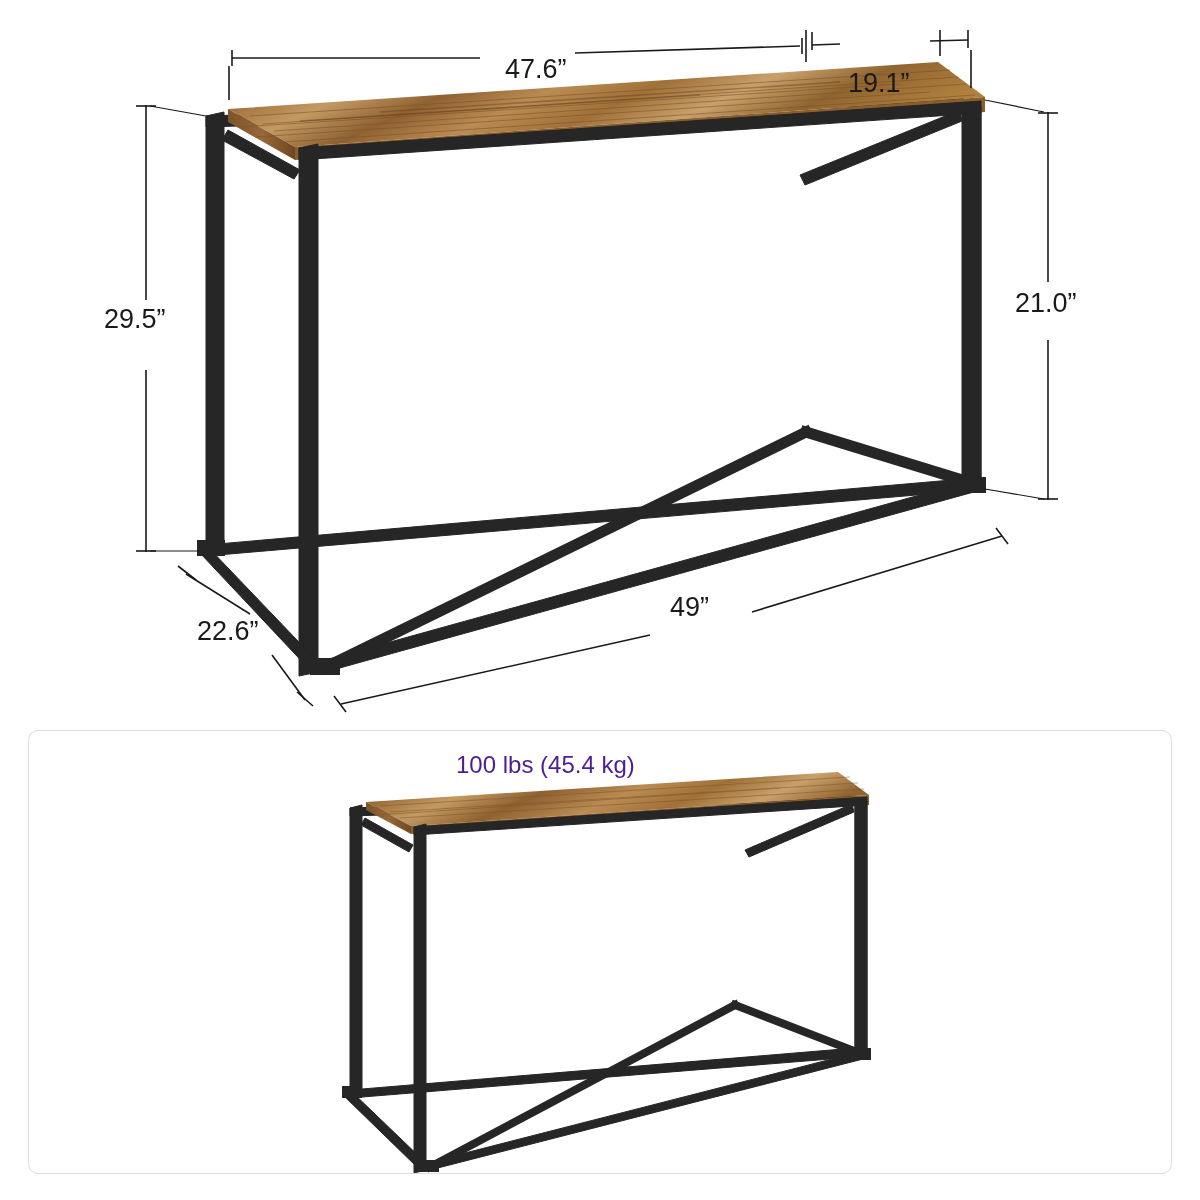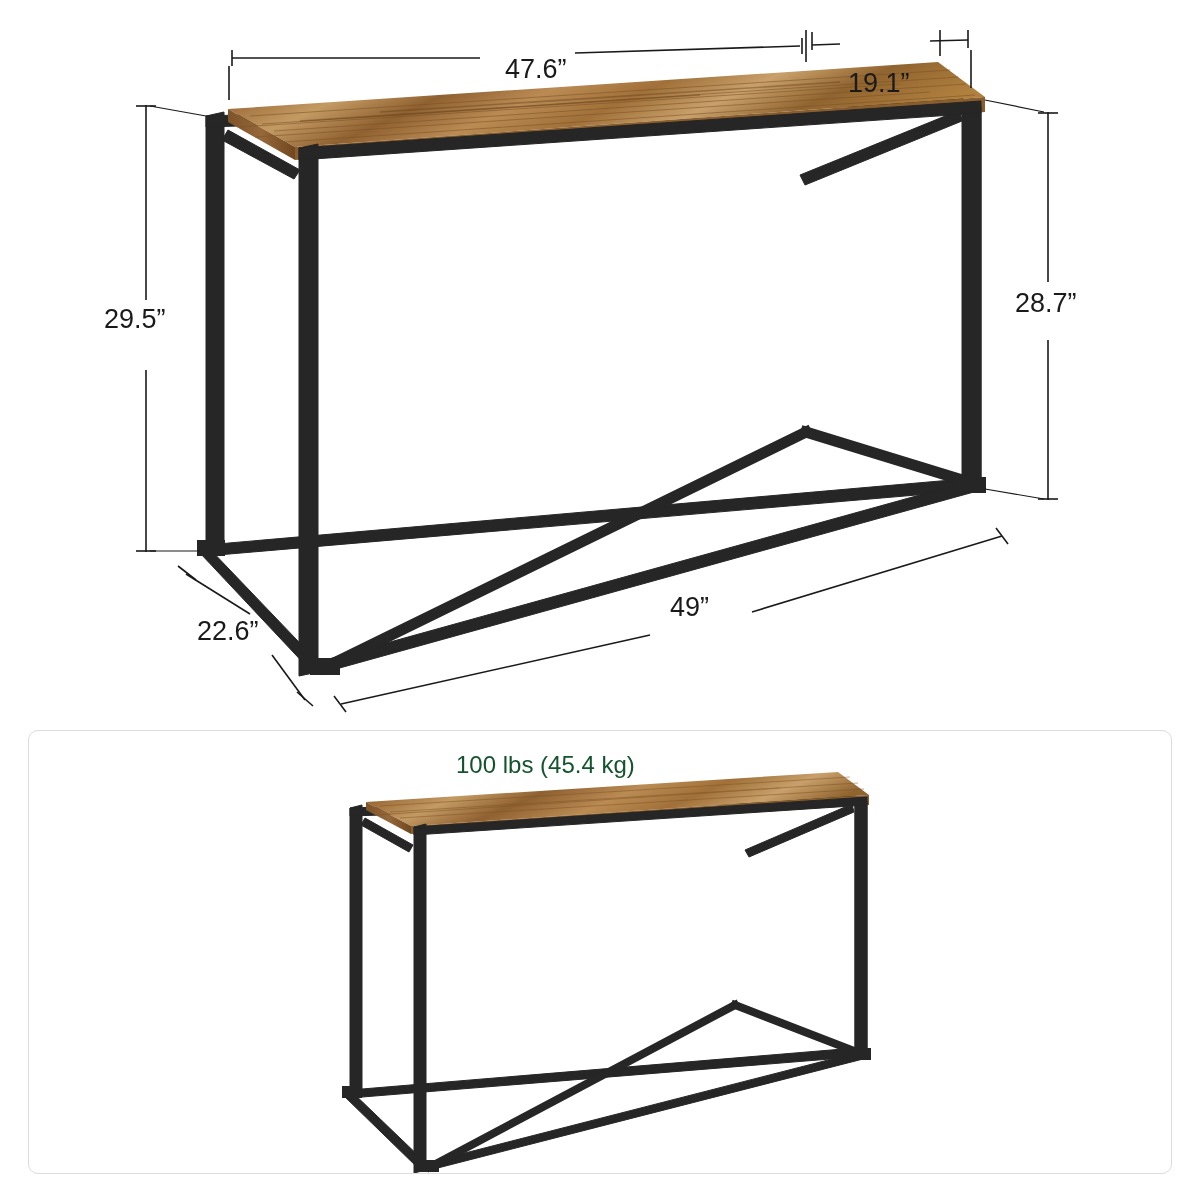--- a/index.html
+++ b/index.html
@@ -37,21 +37,21 @@
     position: absolute;
     font-family: "Liberation Sans", sans-serif;
     font-size: 29px;
     color: #1a1a1a;
     white-space: nowrap;
   }
   .capacity-label {
     position: absolute;
     font-family: "Liberation Sans", sans-serif;
     font-size: 24px;
-    color: #14532d;
+    color: #4c1d95;
     white-space: nowrap;
   }
   .panel-box {
     position: absolute;
     left: 28px;
     top: 730px;
     width: 1144px;
     height: 444px;
     border: 1px solid #dcdcdc;
     border-radius: 10px;
@@ -250,21 +250,21 @@
         <rect x="342" y="1086" width="20" height="12"></rect>
         <rect x="419" y="1160" width="20" height="12"></rect>
         <rect x="851" y="1048" width="20" height="12"></rect>
       </g>
     </g>
   </svg>
 
   <div class="dim-label" style="left:505px; top:33px;margin-top:21px;">47.6”</div>
   <div class="dim-label" style="left:848px; top:28px;margin-top:40px;">19.1”</div>
   <div class="dim-label" style="left:104px; top:304px;">29.5”</div>
-  <div class="dim-label" style="left:1015px; top:288px;">28.7”</div>
+  <div class="dim-label" style="left:1015px; top:288px;">21.0”</div>
   <div class="dim-label" style="left:197px; top:616px;">22.6”</div>
   <div class="dim-label" style="left:670px; top:592px;">49”</div>
 
 
   <div class="panel-box"></div>
   <div class="capacity-label" style="left:456px; top:751px;">100 lbs (45.4 kg)</div>
 
 </div>
 
 </body></html>

